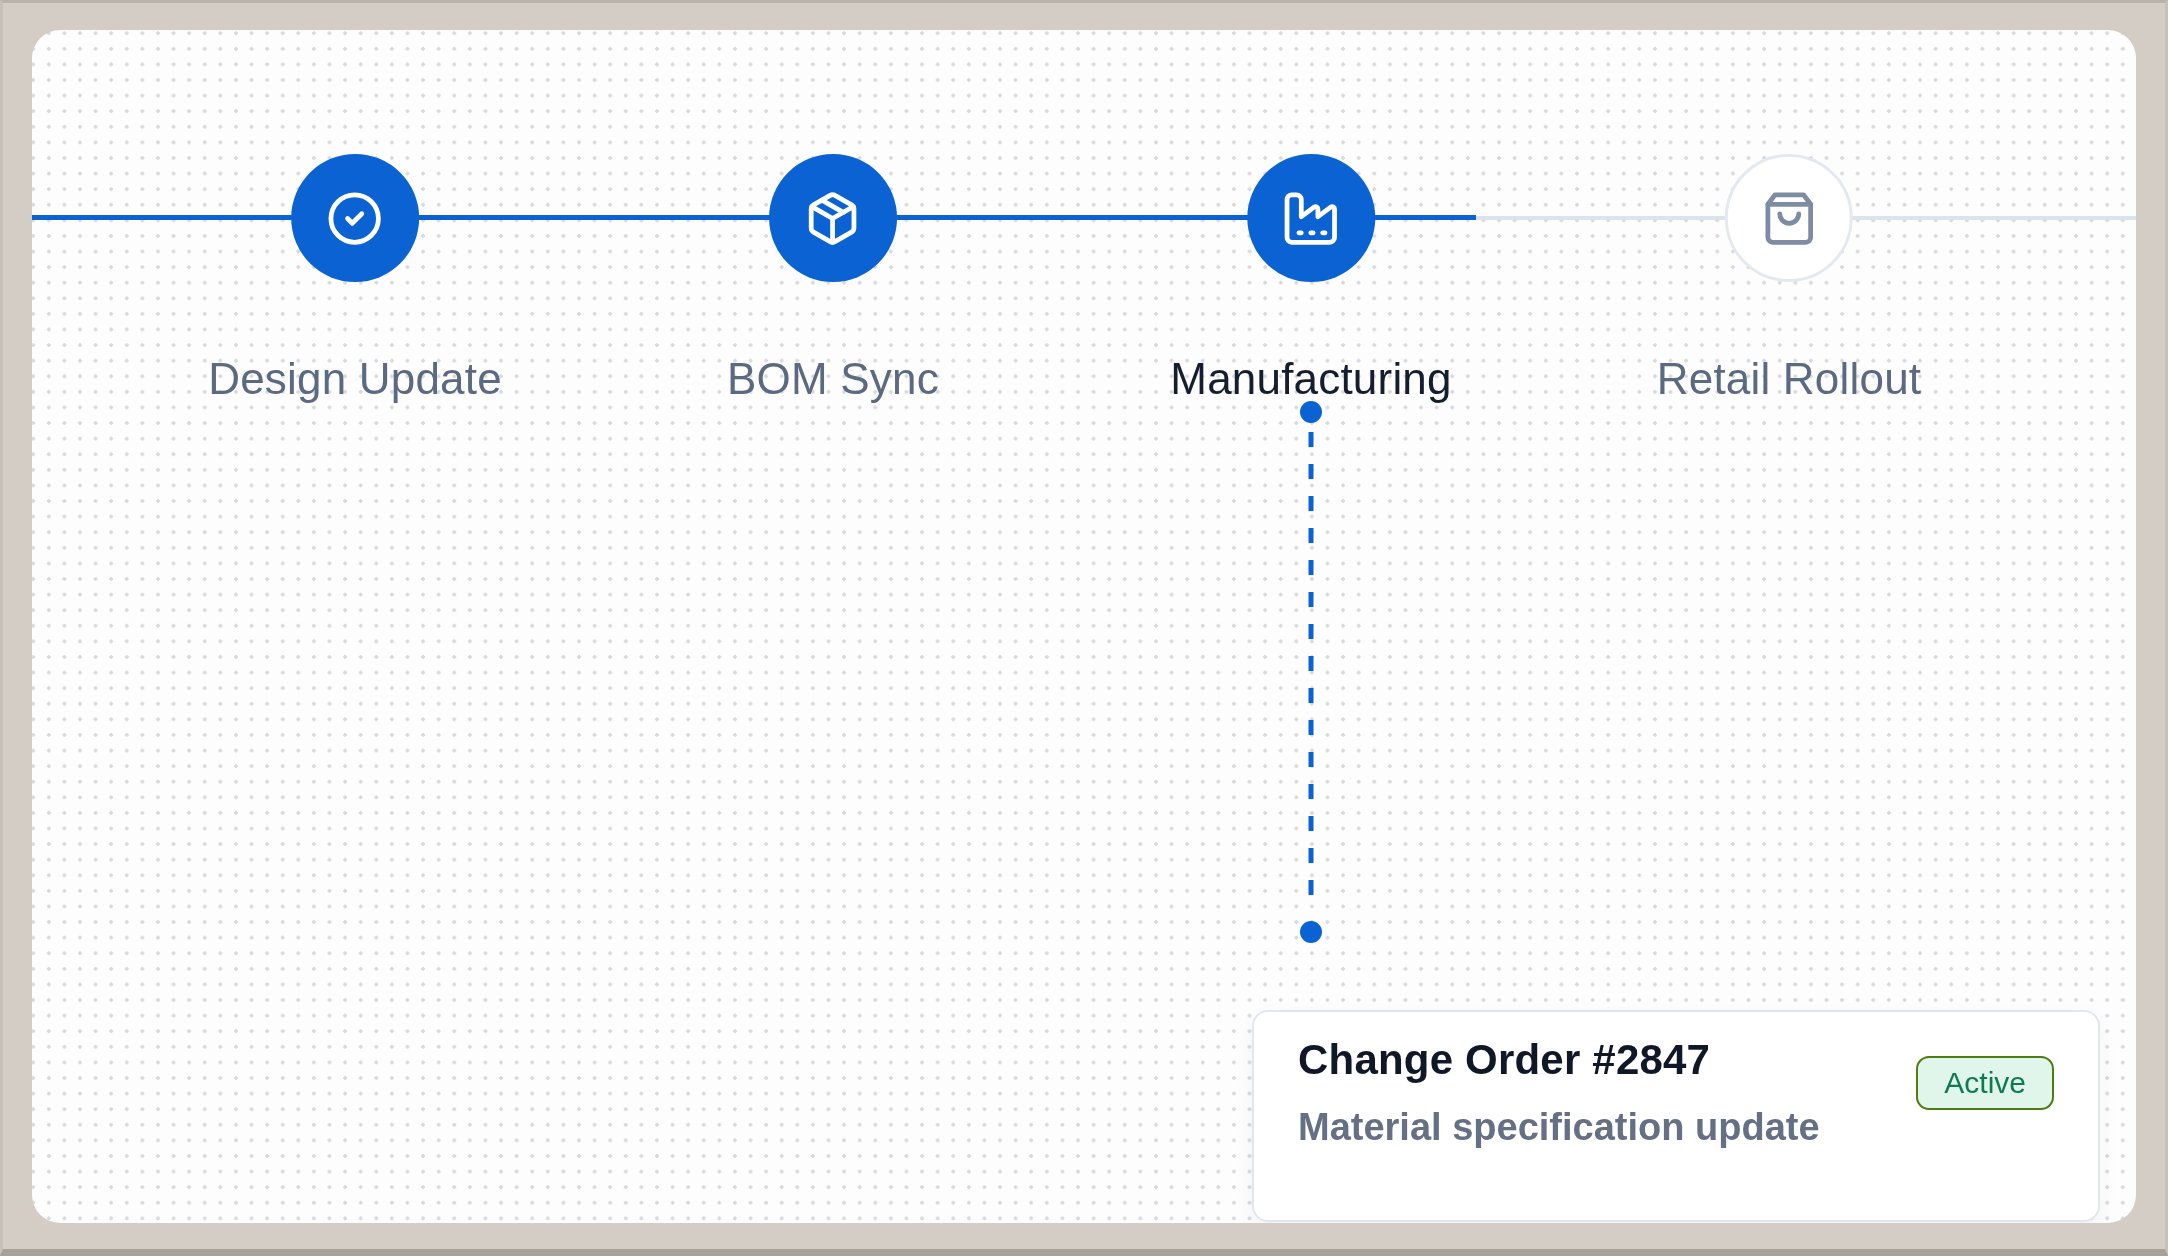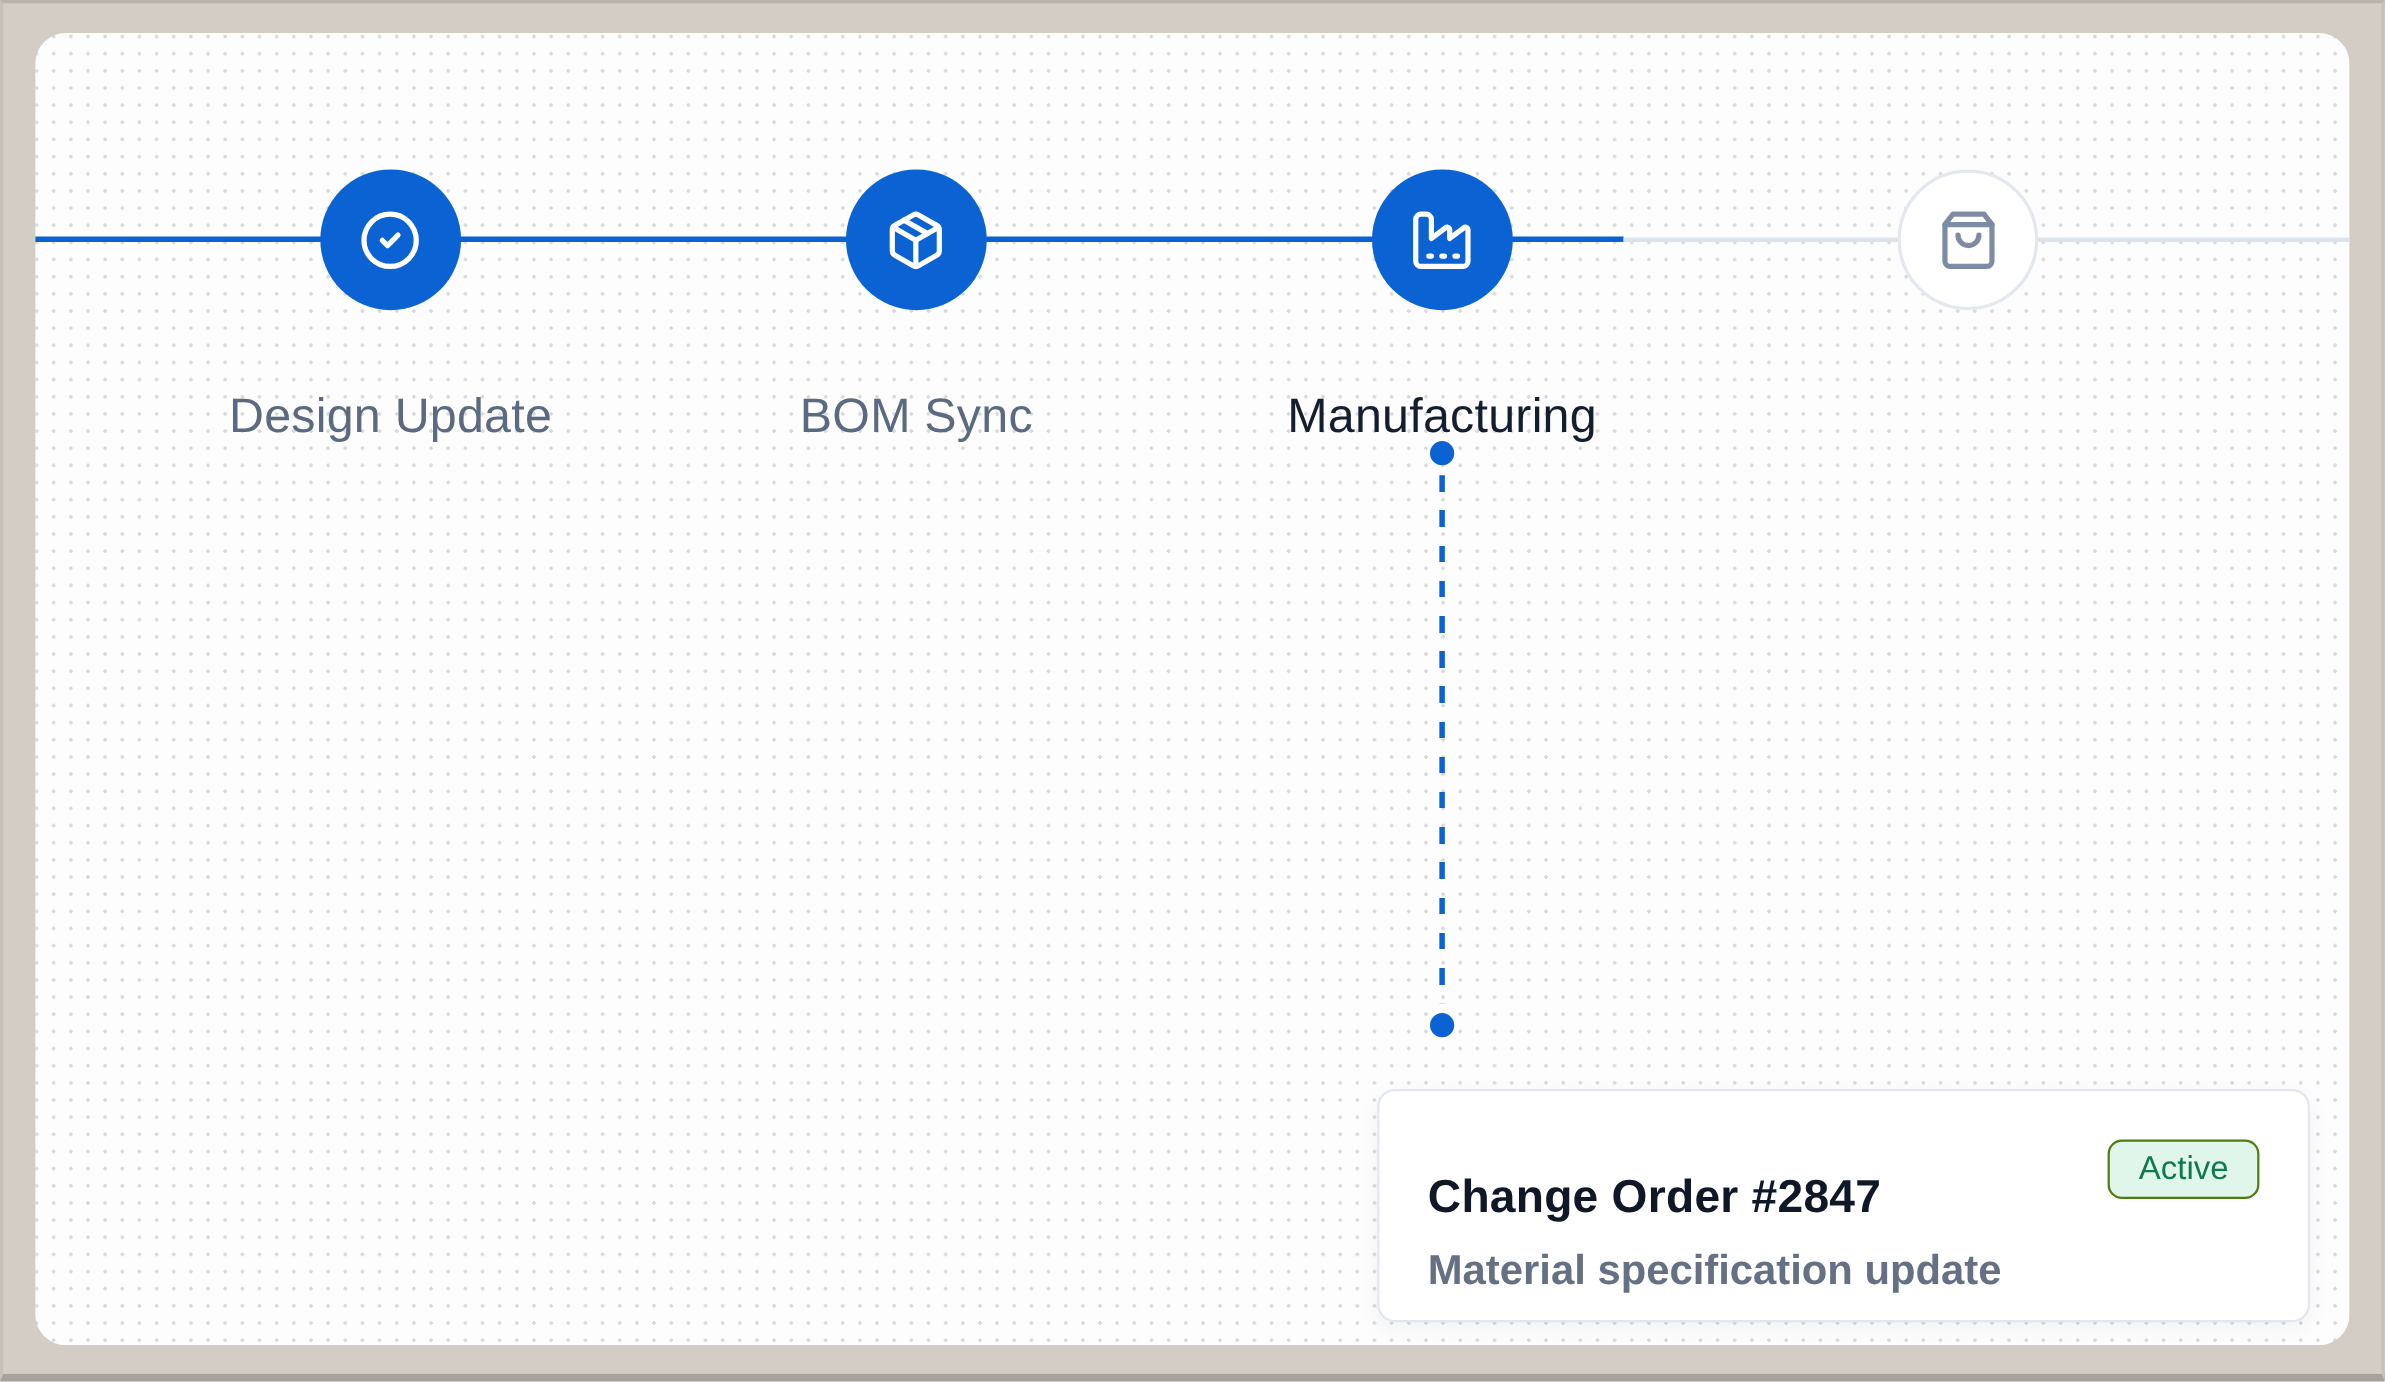--- a/index.html
+++ b/index.html
@@ -102,27 +102,27 @@
     transform: translateX(-50%);
     background: repeating-linear-gradient(
       to bottom,
       var(--accent, #0b63d3) 0px, var(--accent, #0b63d3) 15px,
       transparent 15px, transparent 32px
     );
   }
   
   .detail-card {
     position: absolute;
-    left: 1220px; top: 960px;
+    left: 1220px; top: 980px;
     width: 848px; height: 212px;
     background: #ffffff;
     border: 2px solid #e2e7ef;
     border-radius: 16px;
     box-shadow: 0 6px 18px rgba(25, 39, 62, 0.05);
-    padding: 72px 44px;
+    padding: 24px 44px;
     cursor: pointer;
   }
   .card-title {
     font-size: 42px;
     font-weight: 700;
     color: #101828;
     letter-spacing: 0.2px;
   }
   .card-subtitle {
     margin-top: 22px;
@@ -196,20 +196,21 @@
     <div class="stage stage-4">
       <div class="node outline">
         <span>
           <svg viewBox="0 0 24 24" fill="none" stroke="currentColor" stroke-width="2" stroke-linecap="round" stroke-linejoin="round">
             <path d="M6 2 3 6v14a2 2 0 0 0 2 2h14a2 2 0 0 0 2-2V6l-3-4Z"></path>
             <path d="M3 6h18"></path>
               <path d="M16 10a4 4 0 0 1-8 0"></path>
           </svg>
         </span>
       </div>
+      <div class="stage-label">Retail Rollout</div>
     </div>
 
     <div class="drop-dot top"></div>
     <div class="drop-dash"></div>
     <div class="drop-dot bottom"></div>
 
     <div class="detail-card">
       <div class="card-title">Change Order #2847</div>
       <div class="card-subtitle">Material specification update</div>
       <div class="status-badge">Active</div>

